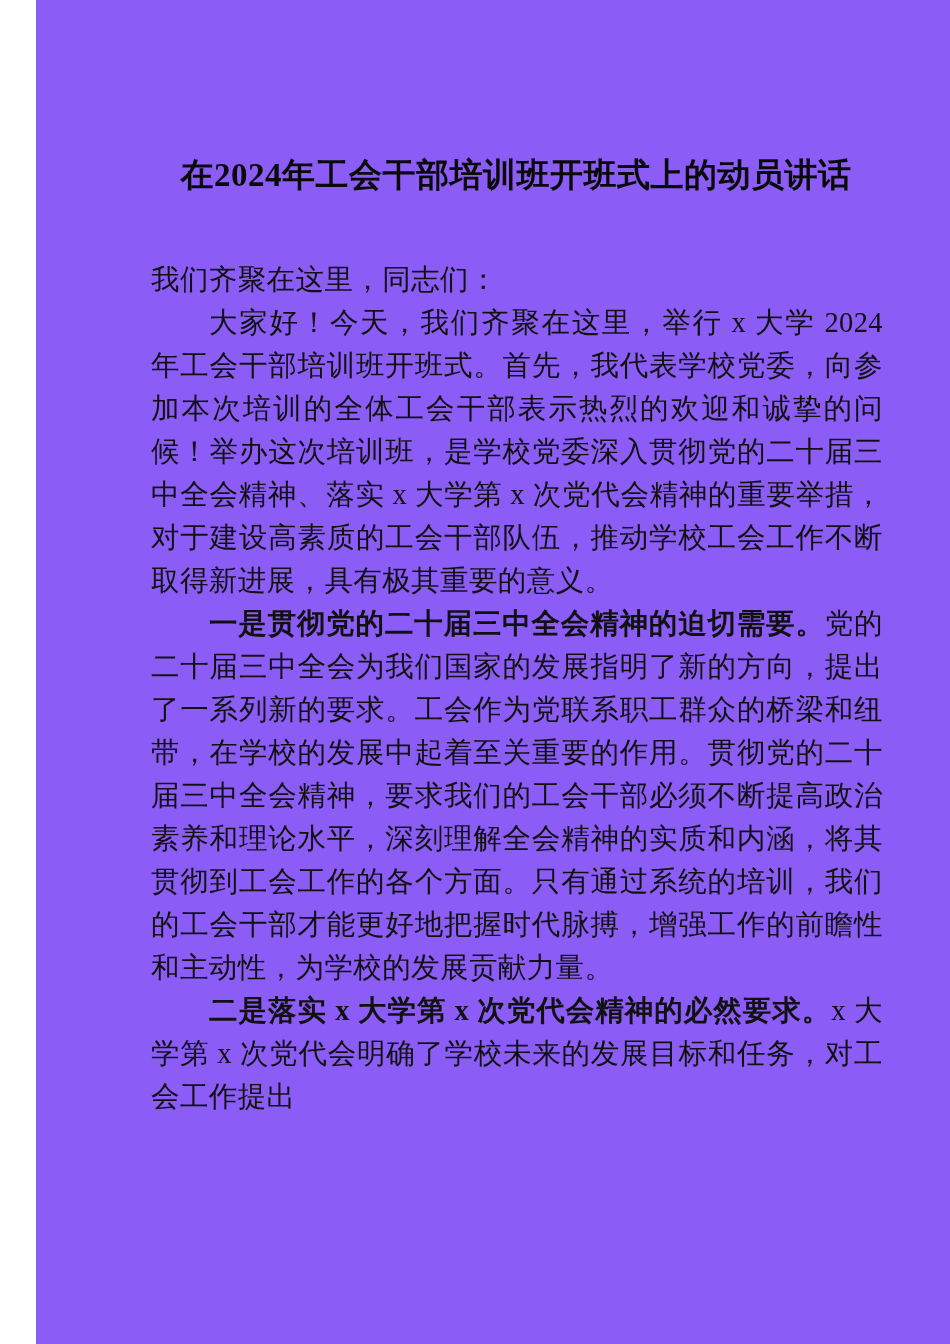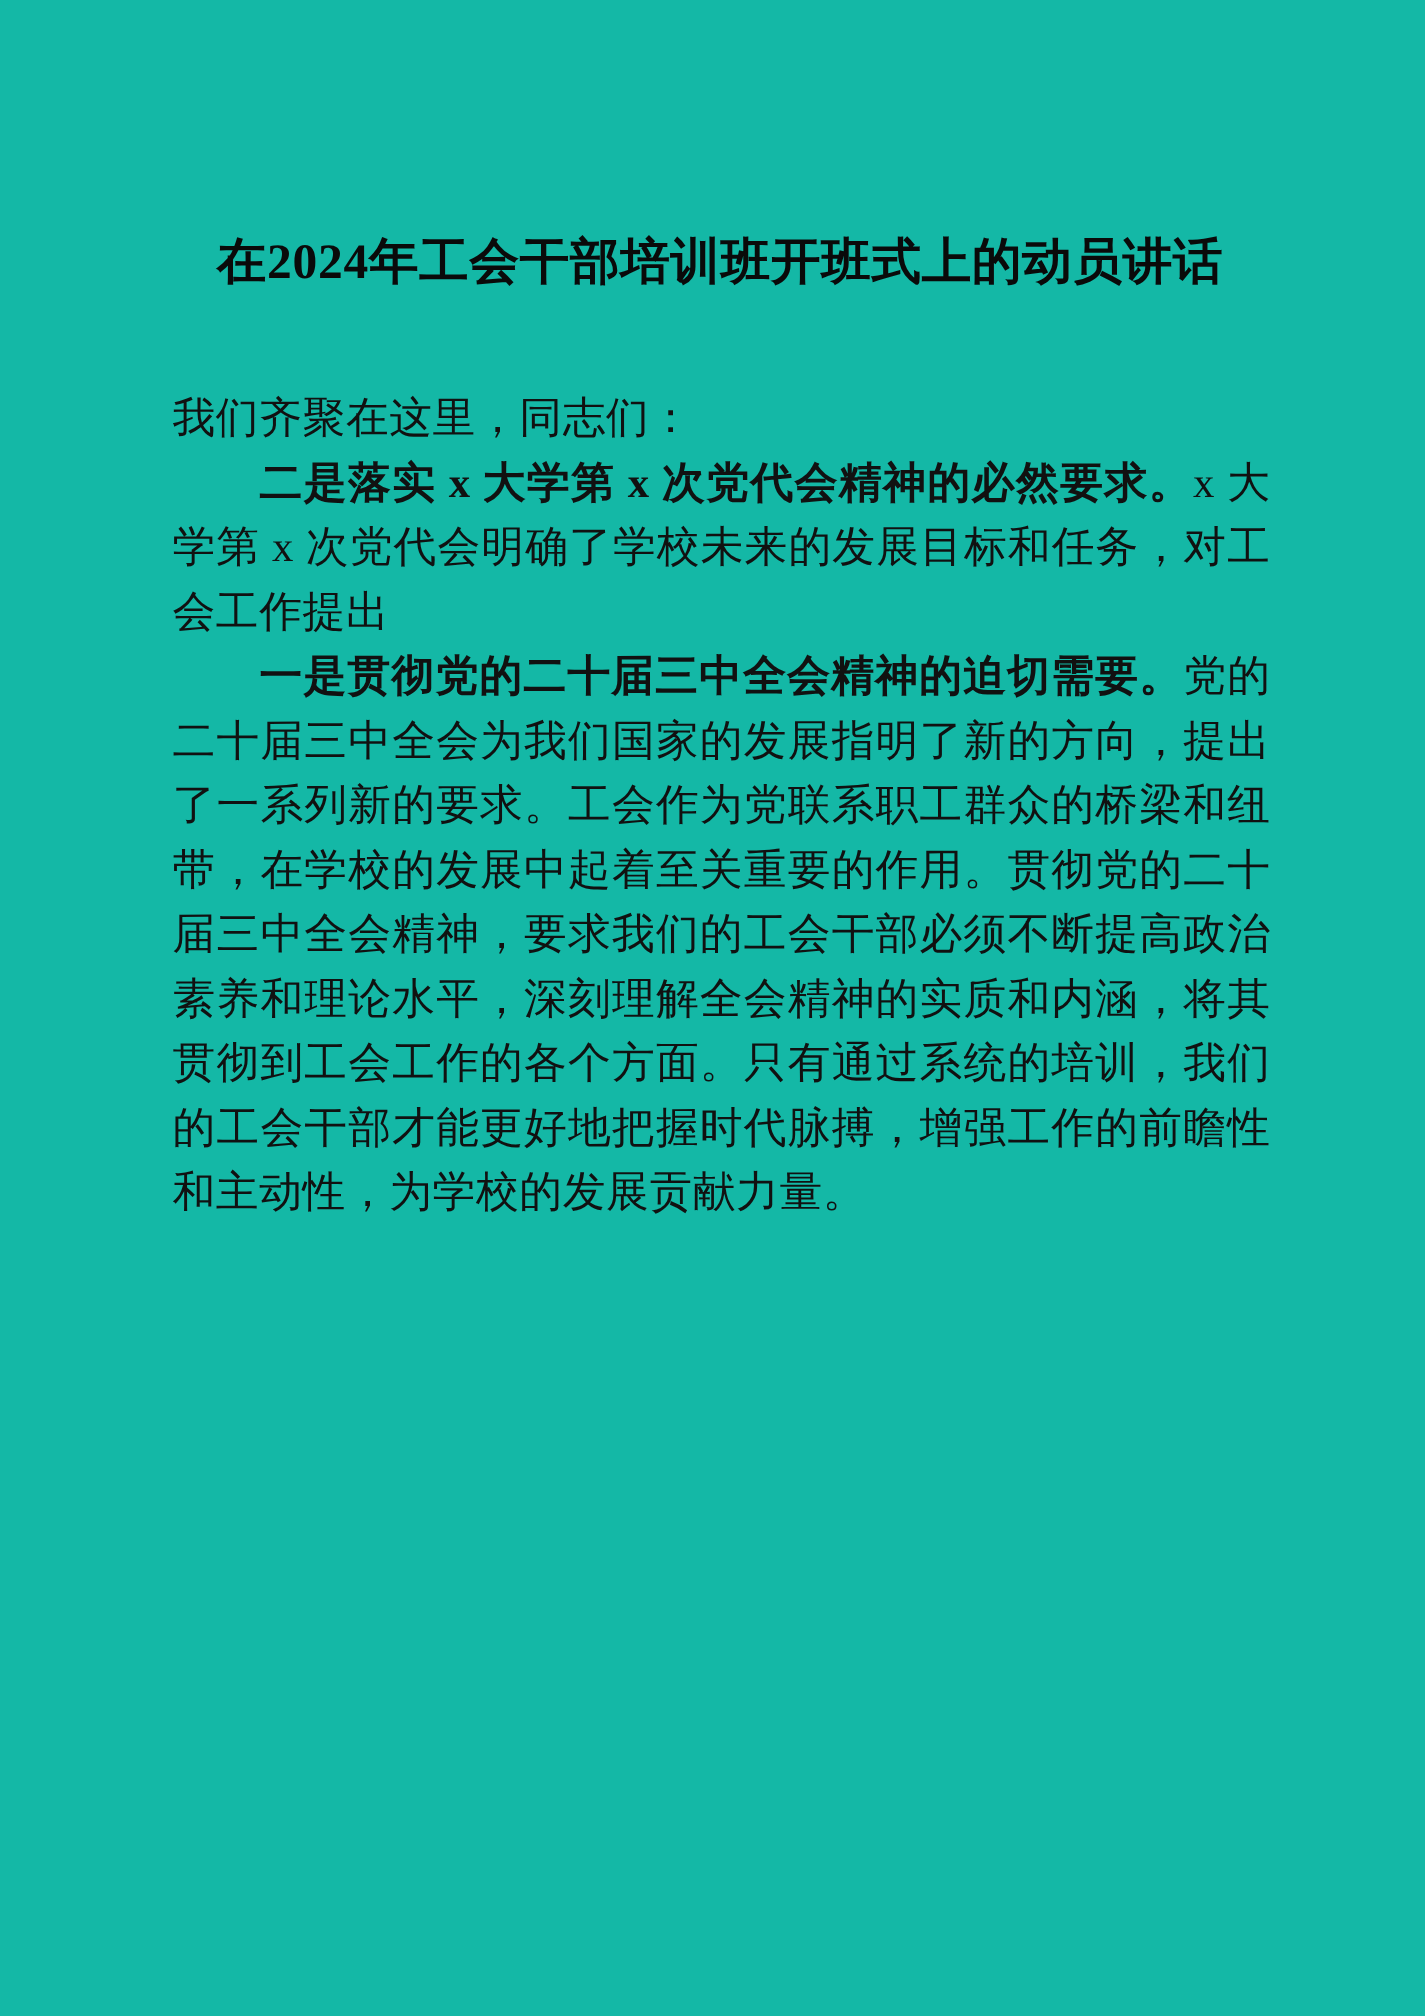--- a/index.html
+++ b/index.html
@@ -14,23 +14,24 @@
     position: relative;
     overflow: hidden;
     font-family: "Liberation Serif", "DejaVu Serif", serif;
     color: #000000;
     -webkit-font-smoothing: antialiased;
   }
 
   .page {
     position: absolute;
     inset: 0;
-    background: #14b8a6;
+    background: #8b5cf6;
     box-sizing: border-box;
     padding: 0;
+    margin-left: 36px;
   }
 
   
   .doc-title {
     position: absolute;
     left: 115px;
     top: 128px;
     width: 730px;
     text-align: center;
     font-family: "Liberation Serif", "DejaVu Serif", serif;
@@ -95,20 +96,21 @@
 <body>
 
 <div class="page">
 
   <h1 class="doc-title">在2024年工会干部培训班开班式上的动员讲话</h1>
 
   <div class="body-block">
 
     <p class="para salutation">我们齐聚在这里，同志们：</p>
 
+    <p class="para indent">大家好！今天，我们齐聚在这里，举行 x 大学 2024 年工会干部培训班开班式。首先，我代表学校党委，向参加本次培训的全体工会干部表示热烈的欢迎和诚挚的问候！举办这次培训班，是学校党委深入贯彻党的二十届三中全会精神、落实 x 大学第 x 次党代会精神的重要举措，对于建设高素质的工会干部队伍，推动学校工会工作不断取得新进展，具有极其重要的意义。</p>
 
 
+    <p class="para indent"><span class="lead">一是贯彻党的二十届三中全会精神的迫切需要。</span><span>党的二十届三中全会为我们国家的发展指明了新的方向，提出了一系列新的要求。工会作为党联系职工群众的桥梁和纽带，在学校的发展中起着至关重要的作用。贯彻党的二十届三中全会精神，要求我们的工会干部必须不断提高政治素养和理论水平，深刻理解全会精神的实质和内涵，将其贯彻到工会工作的各个方面。只有通过系统的培训，我们的工会干部才能更好地把握时代脉搏，增强工作的前瞻性和主动性，为学校的发展贡献力量。</span></p>
+
     <p class="para indent"><span class="lead">二是落实 x 大学第 x 次党代会精神的必然要求。</span><span>x 大学第 x 次党代会明确了学校未来的发展目标和任务，对工会工作提出</span></p>
-
-    <p class="para indent"><span class="lead">一是贯彻党的二十届三中全会精神的迫切需要。</span><span>党的二十届三中全会为我们国家的发展指明了新的方向，提出了一系列新的要求。工会作为党联系职工群众的桥梁和纽带，在学校的发展中起着至关重要的作用。贯彻党的二十届三中全会精神，要求我们的工会干部必须不断提高政治素养和理论水平，深刻理解全会精神的实质和内涵，将其贯彻到工会工作的各个方面。只有通过系统的培训，我们的工会干部才能更好地把握时代脉搏，增强工作的前瞻性和主动性，为学校的发展贡献力量。</span></p>
 
   </div>
 </div>
 
 </body></html>

